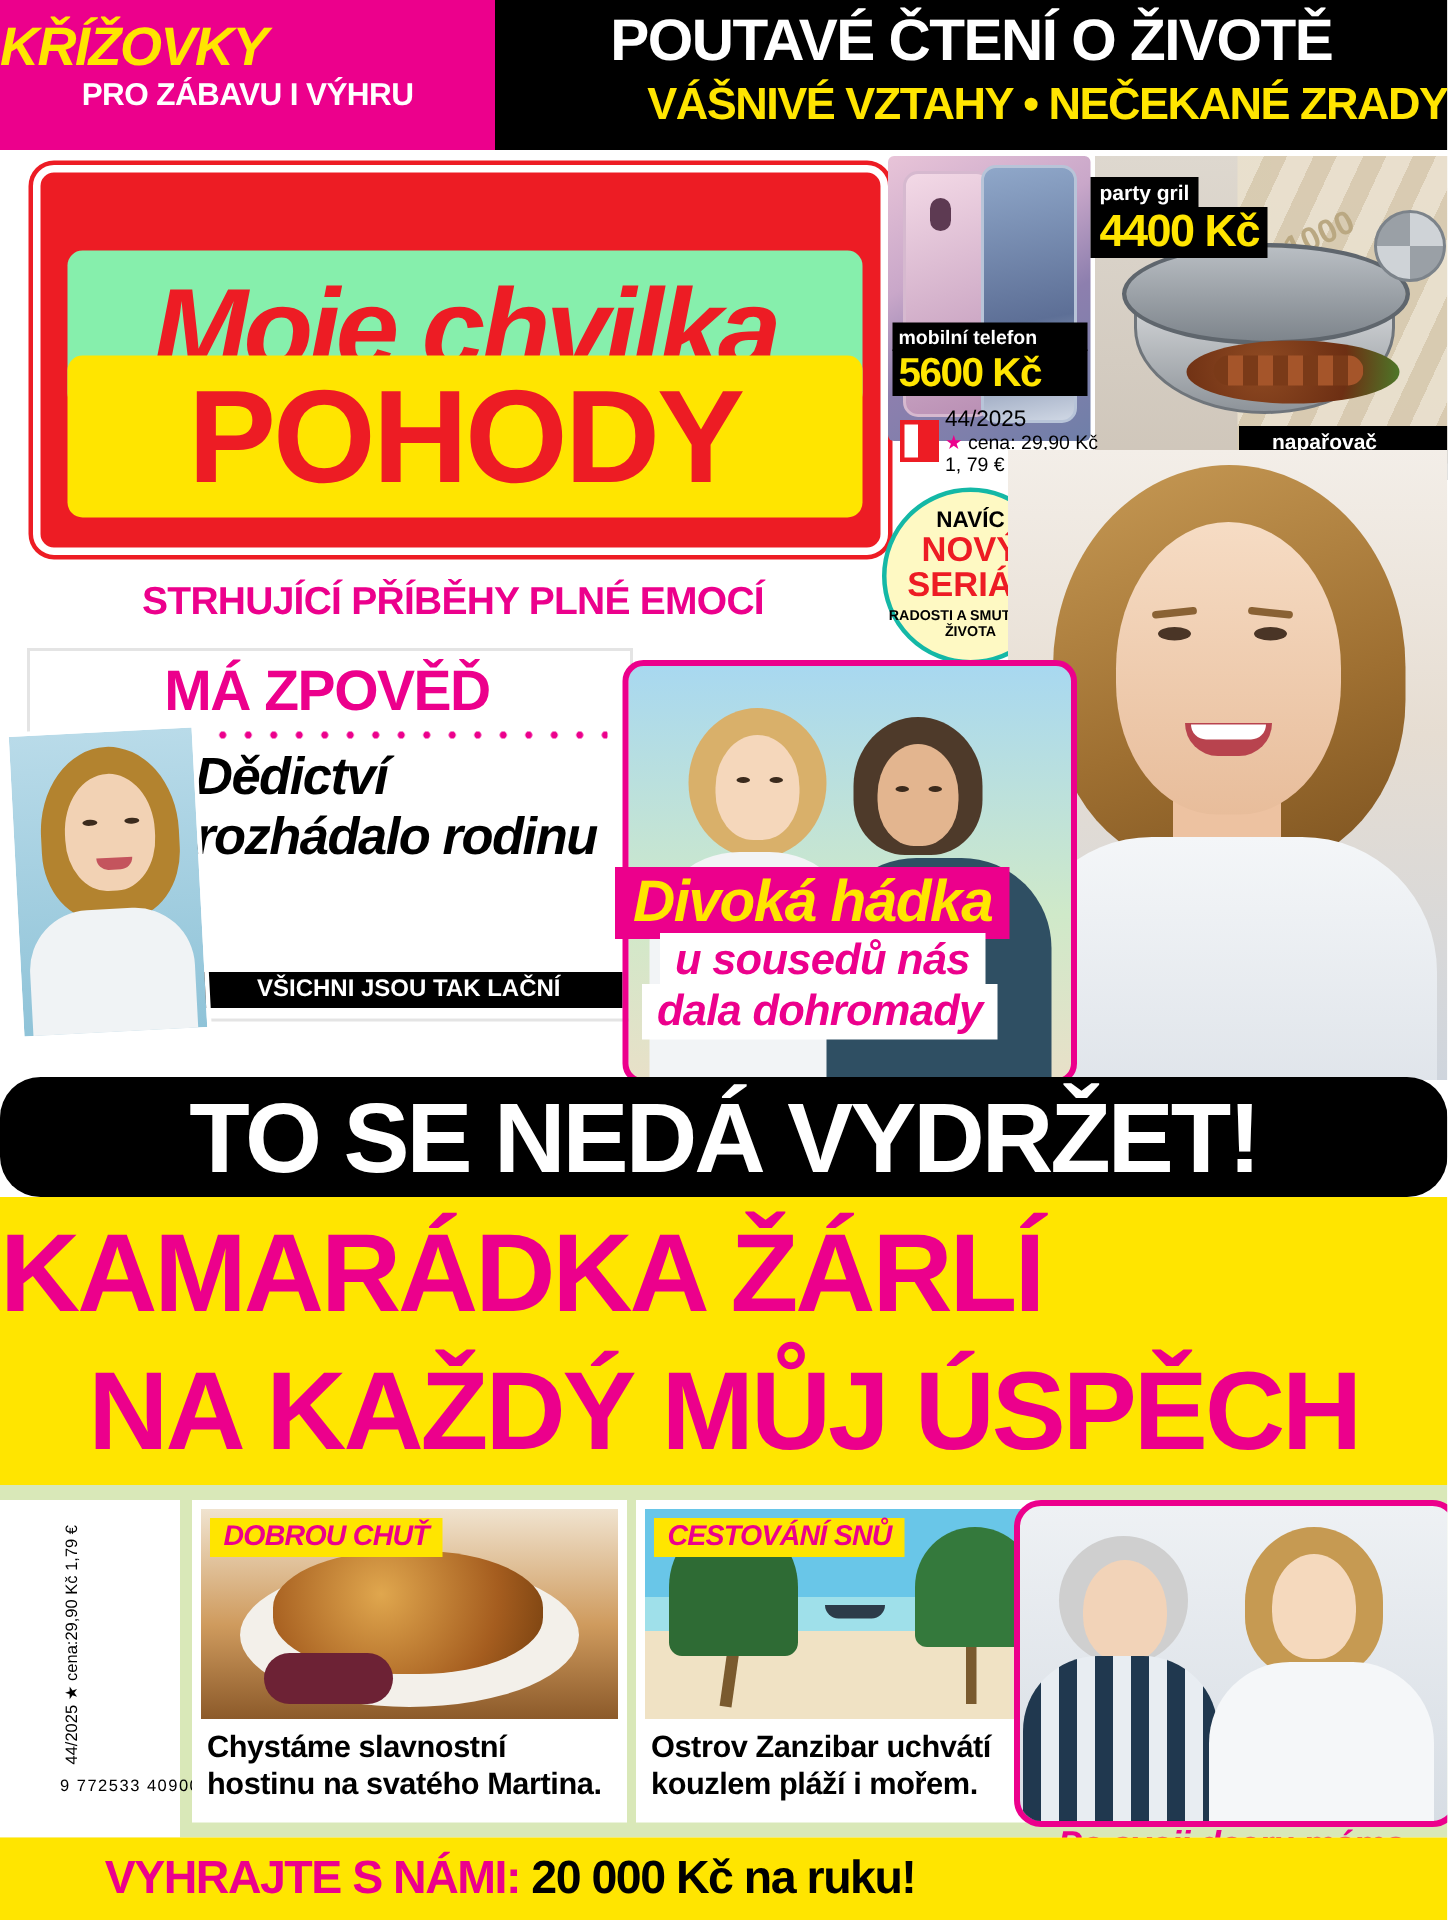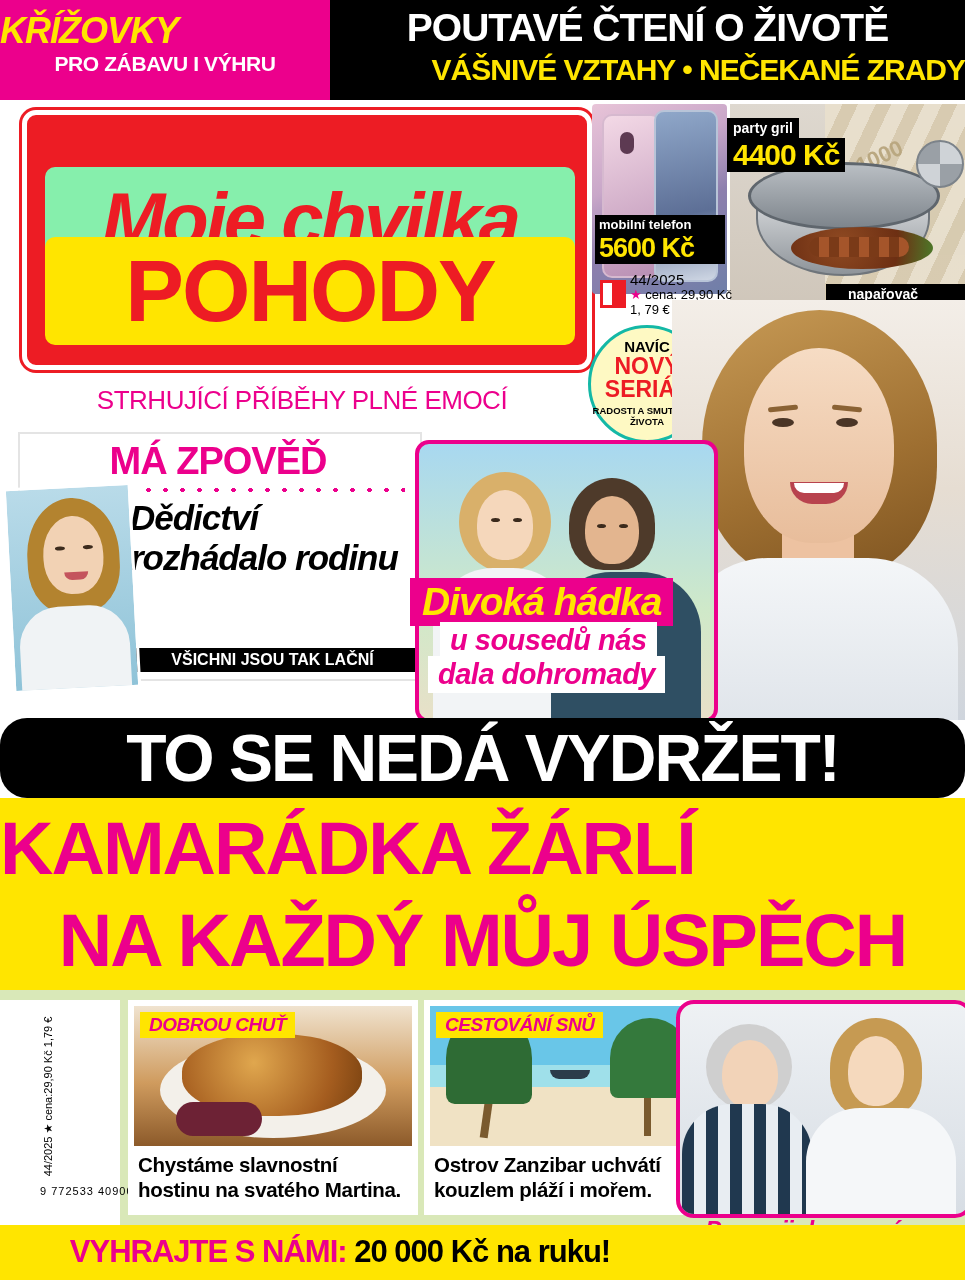--- a/index.html
+++ b/index.html
@@ -47,21 +47,21 @@
   .pohody{
     position:absolute;left:18px;top:122px;width:530px;height:108px;
     background:#ffe500;border-radius:10px;
   }
   .pohody span{
     display:block;text-align:center;color:#ed1c24;font-weight:bold;
     font-size:88px;line-height:108px;letter-spacing:-2px;
   }
   .strhujici{
     position:absolute;left:22px;top:385px;width:560px;text-align:center;
-    color:#ec008c;font-weight:normal;font-size:26px;letter-spacing:-0.5px;
+    color:#ec008c;font-weight:bold;font-size:26px;letter-spacing:-0.5px;
   }
 
   
   .phone-box{position:absolute;left:592px;top:104px;width:135px;height:190px;overflow:hidden;border-radius:4px;
     background:linear-gradient(150deg,#e8c4d8 0%, #c9a7c9 35%, #8d7fae 60%, #6f7fa8 100%);}
   .phone-body{position:absolute;left:10px;top:10px;width:55px;height:160px;border-radius:10px;
     background:linear-gradient(160deg,#f3d9e6,#b98fb4);border:2px solid #d6b9cf;}
   .phone-body2{position:absolute;left:62px;top:6px;width:60px;height:168px;border-radius:10px;
     background:linear-gradient(170deg,#8fa7c9,#5d6f96 60%,#cfd7e4);border:2px solid #b8c4d8;}
   .phone-cam{position:absolute;left:16px;top:16px;width:14px;height:22px;border-radius:7px;background:#5d3a52;}

